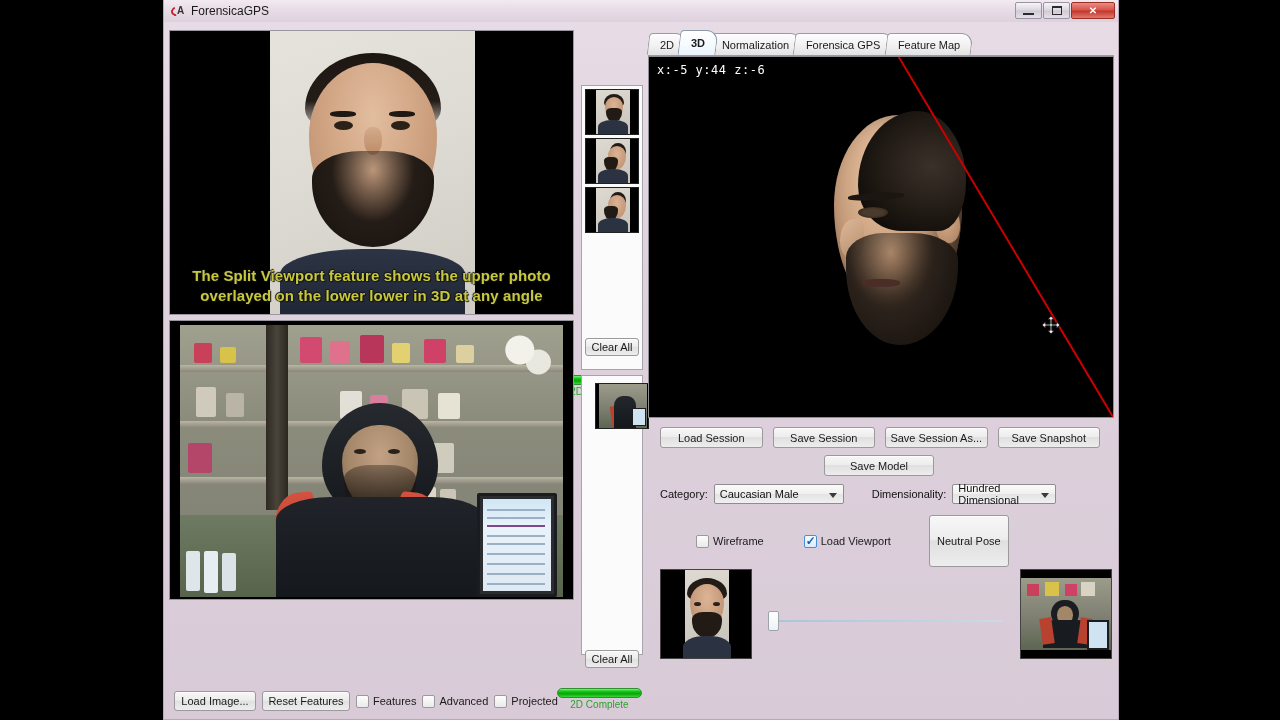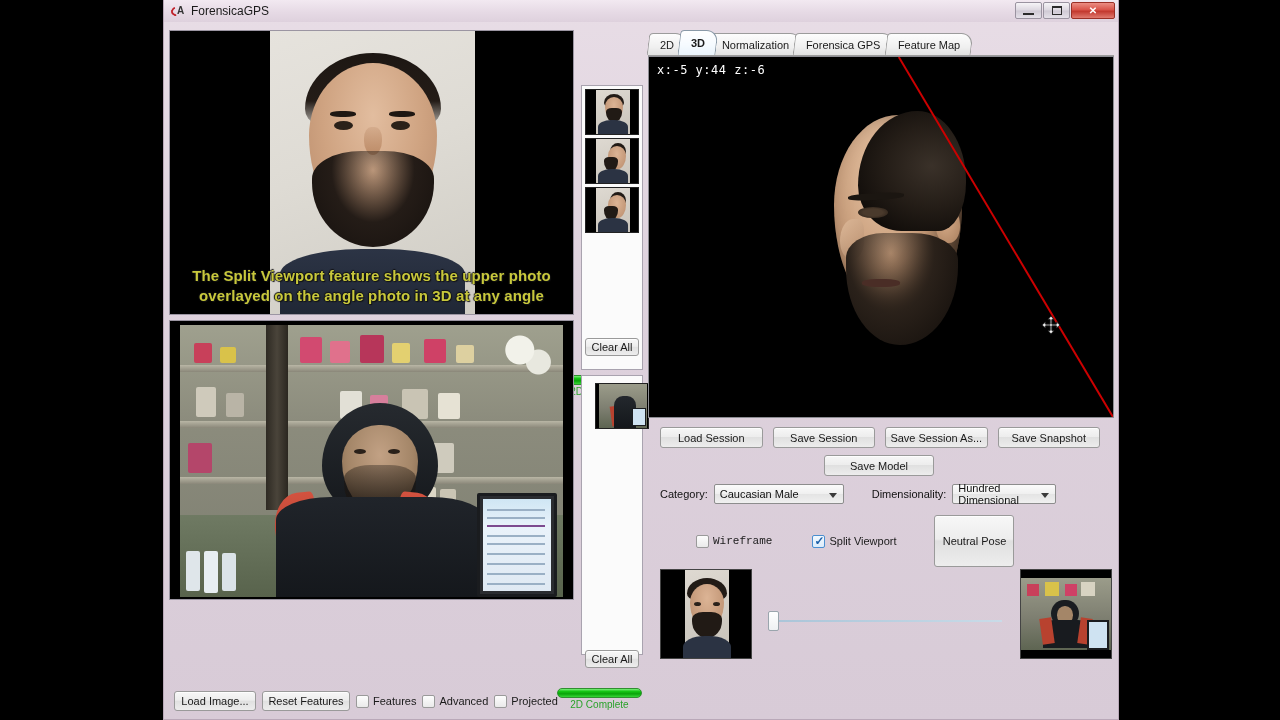--- a/index.html
+++ b/index.html
@@ -402,21 +402,21 @@
   #session-row .btn { height: 21px; flex: 1; }
   #save-model-btn { position: absolute; left: 176px; top: 433px; width: 110px; height: 21px; }
 
   #combo-row { position: absolute; left: 12px; top: 462px; width: 450px; display: flex; align-items: center; }
   #combo-row .gap { width: 28px; }
   #category-select { width: 130px; margin-left: 6px; }
   #dimensionality-select { width: 104px; margin-left: 6px; }
 
   #model-row { position: absolute; left: 12px; top: 493px; width: 452px; display: flex; align-items: center; }
   #btn-2d3d { width: 76px; height: 52px; margin-left: 36px; }
-  #cb-wireframe { margin-left: 36px; font-family: Liberation Mono, monospace; }
+  #cb-wireframe { margin-left: 36px; }
   #cb-split { margin-left: 40px; }
   #btn-neutral { width: 80px; height: 52px; margin-left: 38px; }
 
   #blend-row { position: absolute; left: 12px; top: 547px; width: 452px; height: 92px; }
   .blend-img {
     position: absolute; top: 0; width: 92px; height: 90px; background: #000;
     border: 1px solid #444; overflow: hidden;
   }
   #blend-left { left: 0; }
   #blend-right { right: 0; }
@@ -473,21 +473,21 @@
           <div class="mug-face"></div>
           <div class="mug-brow l"></div>
             <div class="mug-brow r"></div>
           <div class="mug-eye l"></div>
             <div class="mug-eye r"></div>
           <div class="mug-nose"></div>
           <div class="mug-beard"></div>
           <div class="mug-shirt"></div>
           <div id="caption">
             <span class="ln">The Split Viewport feature shows the upper photo</span>
-            <span class="ln">overlayed on the angle photo in 3D at any angle</span>
+            <span class="ln">overlayed on the lower lower in 3D at any angle</span>
           </div>
         </div>
 
         <div id="thumb-strip-upper" class="thumb-strip">
           <div class="thumb">
             <div class="tbg"></div>
               <div class="thair"></div>
               <div class="thead"></div>
             <div class="tbeard"></div>
               <div class="tshirt"></div>
@@ -686,21 +686,21 @@
           </div>
         </div>
 
         <div id="model-row">
           <div id="cb-wireframe" class="cb-wrap">
             <span class="cb"></span>
             <span>Wireframe</span>
           </div>
           <div id="cb-split" class="cb-wrap">
             <span class="cb checked"></span>
-            <span>Split Viewport</span>
+            <span>Load Viewport</span>
           </div>
           <div id="btn-neutral" class="btn">Neutral Pose</div>
         </div>
 
         <div id="blend-row">
           <div id="blend-left" class="blend-img">
             <div style="position:absolute;left:24px;top:0;width:44px;height:100%;background:linear-gradient(160deg,#ded9d1,#c6c1b8)"></div>
             <div style="position:absolute;left:26px;top:8px;width:40px;height:22px;background:#221b16;border-radius:50% 50% 20% 20%/70% 70% 30% 30%"></div>
             <div style="position:absolute;left:29px;top:14px;width:34px;height:44px;background:radial-gradient(ellipse at 50% 32%,#dcb495,#b98c6c);border-radius:50% 50% 45% 45%/42% 42% 58% 58%"></div>
             <div style="position:absolute;left:33px;top:32px;width:7px;height:4px;background:#2a211a;border-radius:50%"></div>

